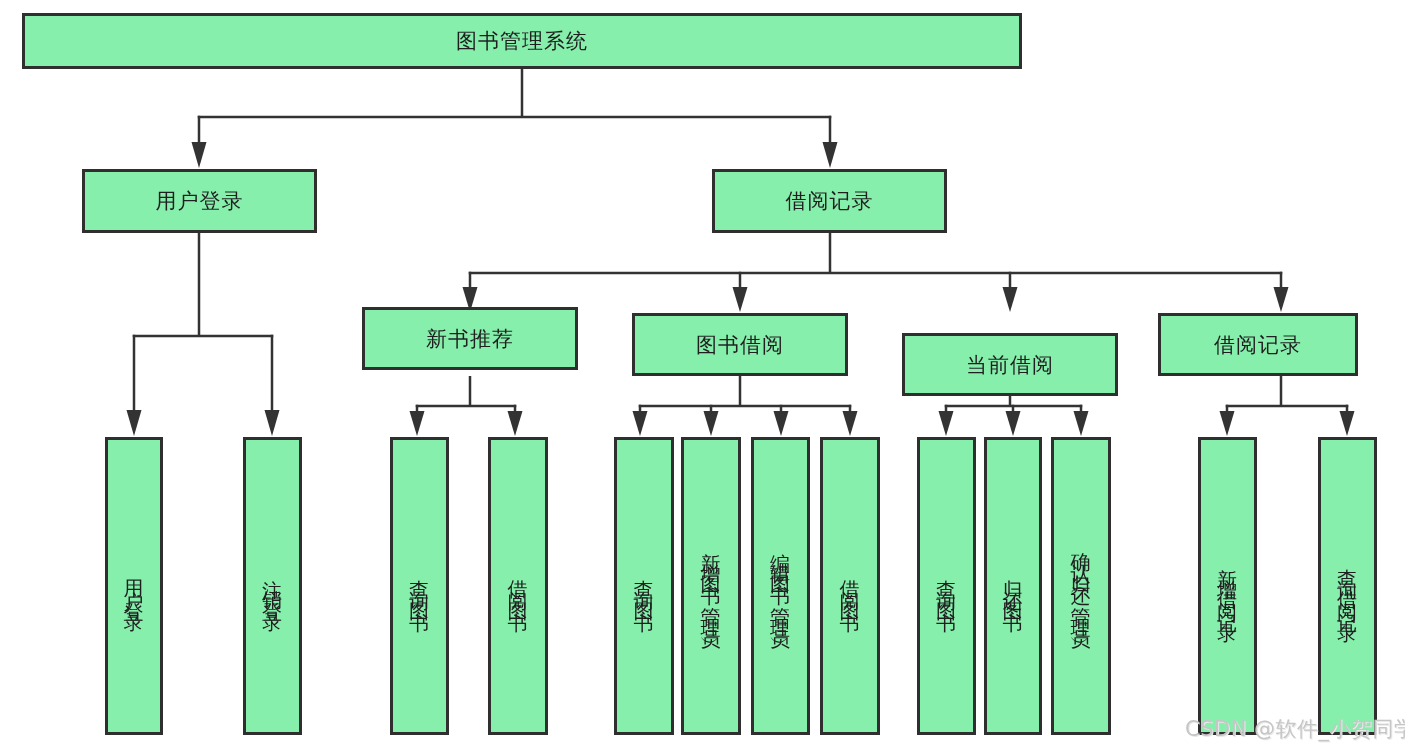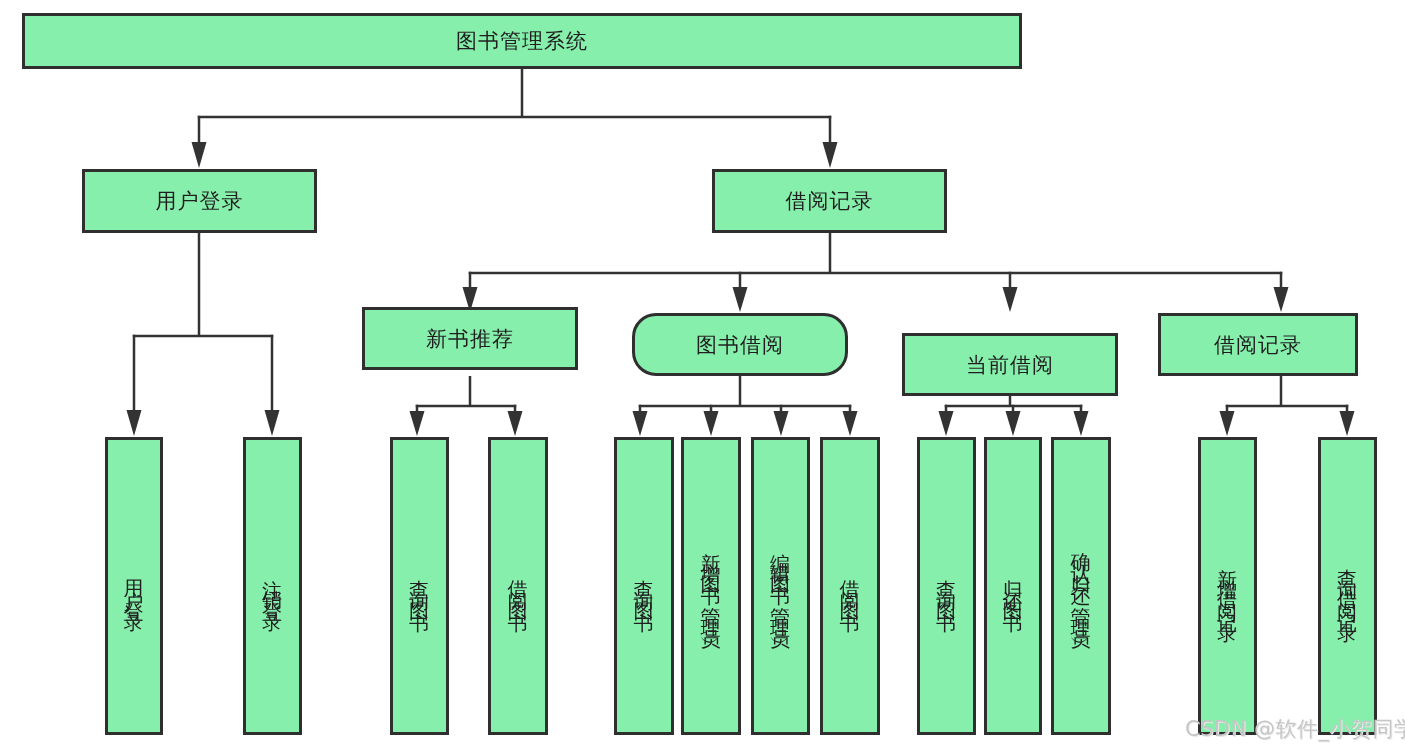--- a/index.html
+++ b/index.html
@@ -102,21 +102,21 @@
   <div class="box" style="left:82px; top:169px; width:235px; height:64px;">
     <span class="h-label">用户登录</span>
   </div>
   <div class="box" style="left:712px; top:169px; width:235px; height:64px;">
     <span class="h-label">借阅记录</span>
   </div>
 
   <div class="box" style="left:362px; top:307px; width:216px; height:63px;">
     <span class="h-label">新书推荐</span>
   </div>
-  <div class="box" style="left:632px; top:313px; width:216px; height:63px;border-radius:24px;">
+  <div class="box" style="left:632px; top:313px; width:216px; height:63px;">
     <span class="h-label">图书借阅</span>
   </div>
   <div class="box" style="left:902px; top:313px; width:216px; height:63px;margin-top:20px;">
     <span class="h-label">当前借阅</span>
   </div>
   <div class="box" style="left:1158px; top:313px; width:200px; height:63px;">
     <span class="h-label">借阅记录</span>
   </div>
 
   <div class="box v-box" style="left:105px; top:437px; width:58px; height:298px;">

